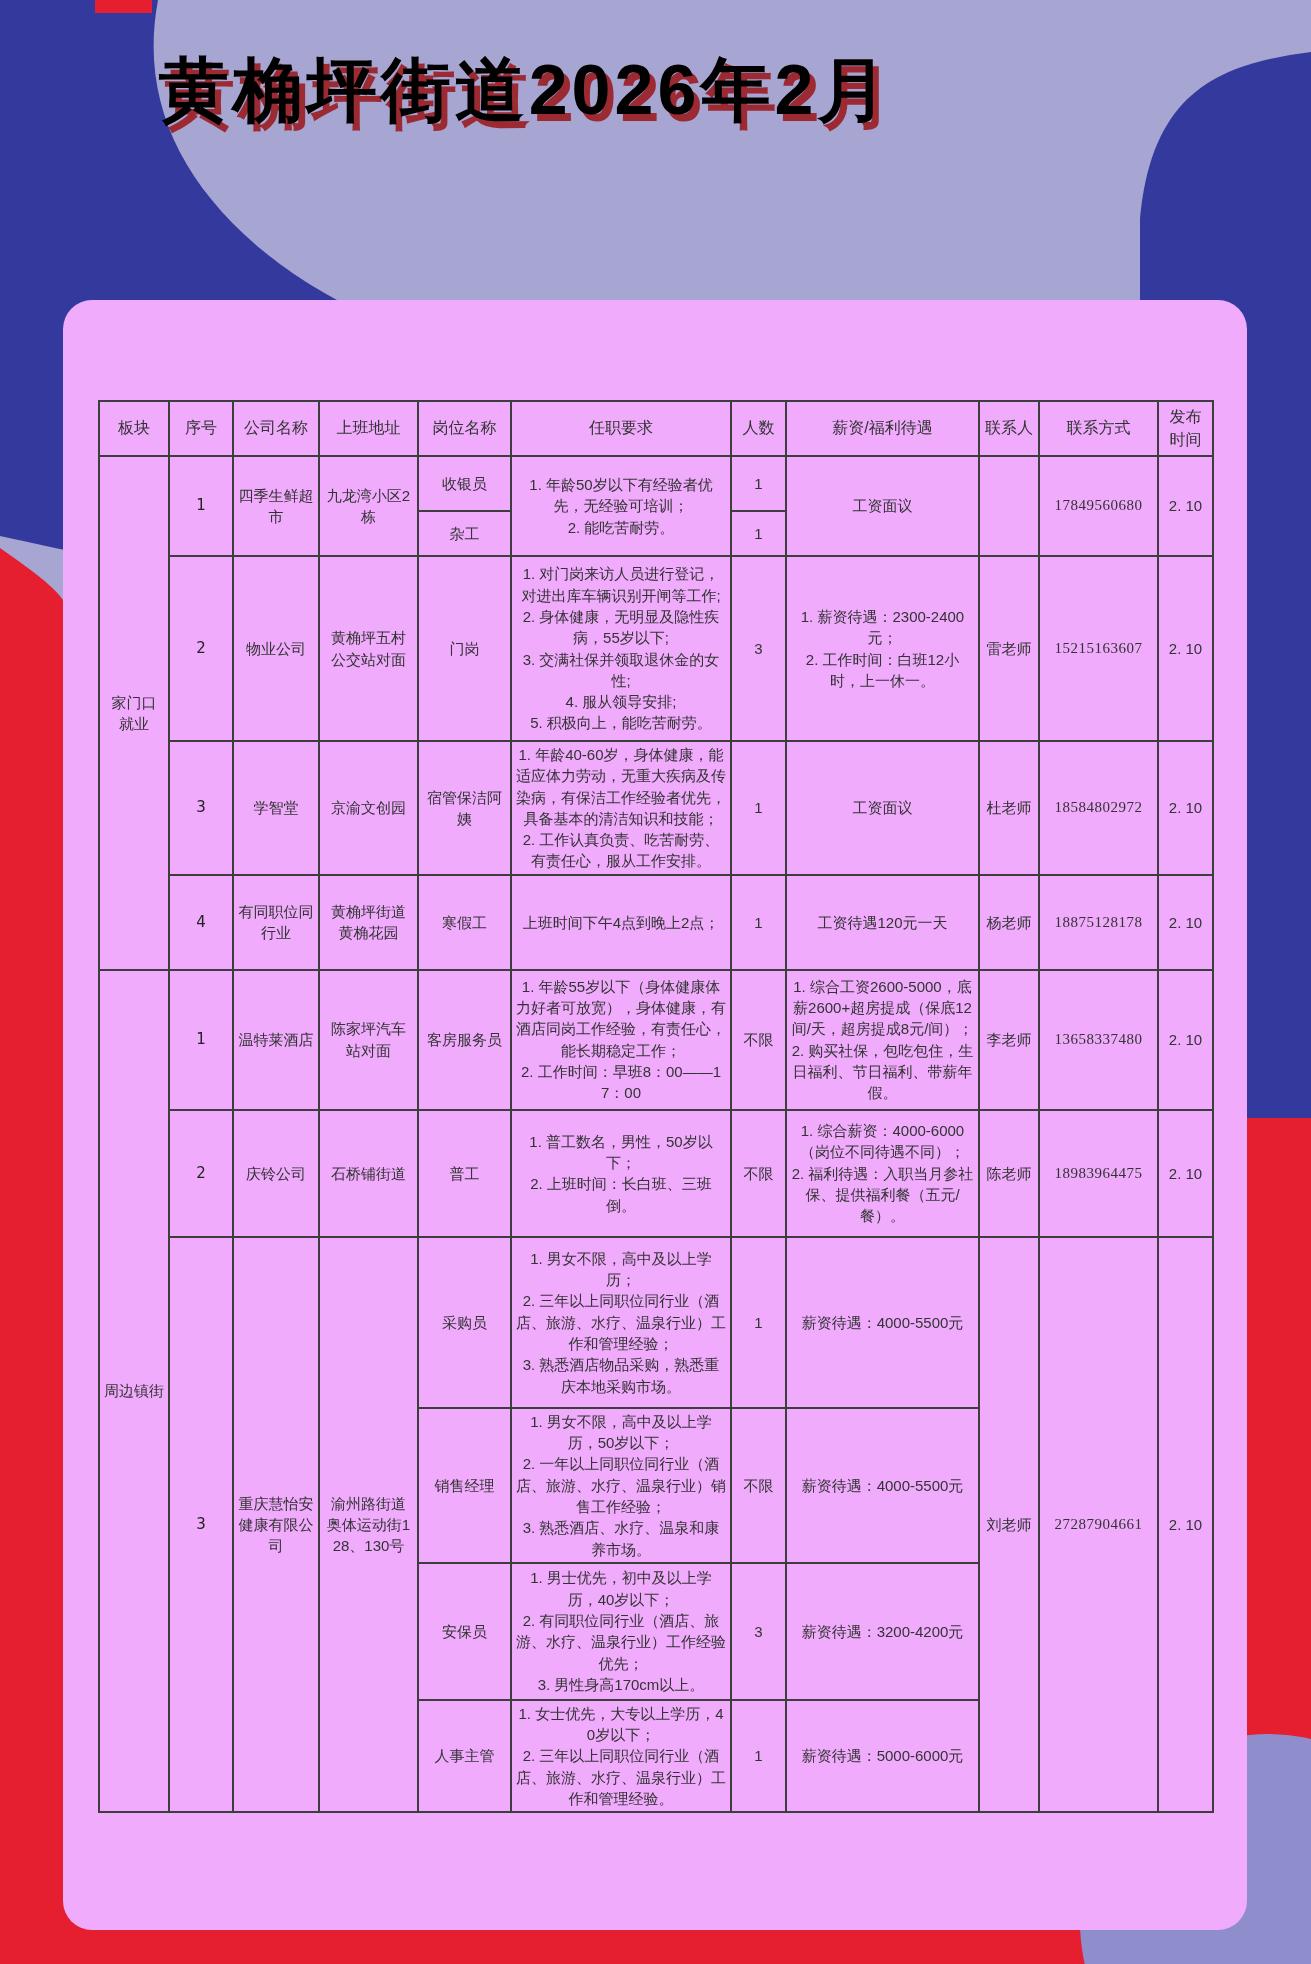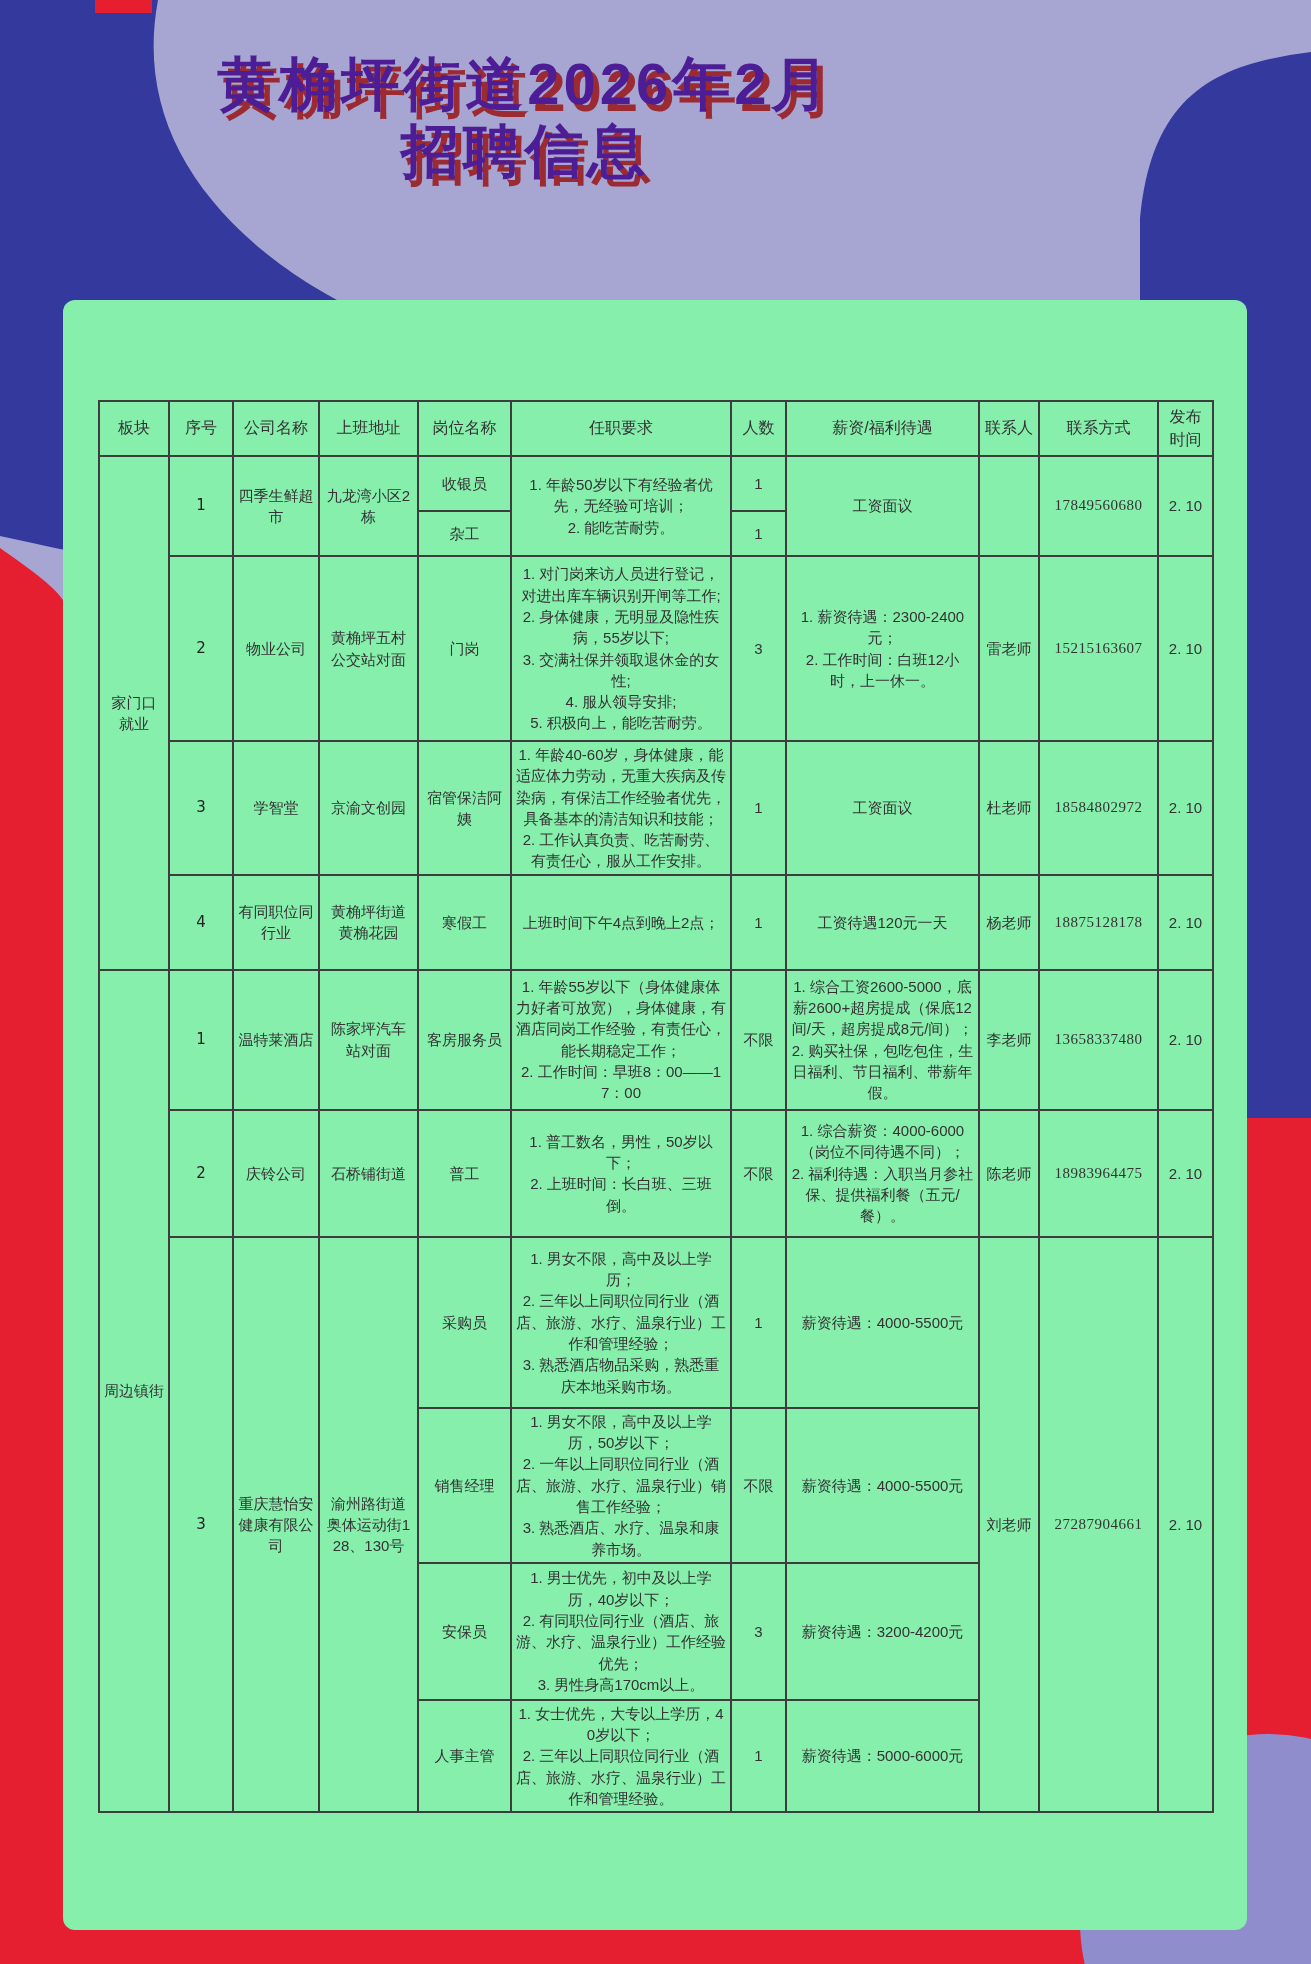--- a/index.html
+++ b/index.html
@@ -4,28 +4,28 @@
 <style>
   html,body{margin:0;padding:0;}
   body{
     width:1311px;height:1964px;position:relative;overflow:hidden;
     background:#a7a5d2;
     font-family:"Liberation Sans","DejaVu Sans",sans-serif;
   }
   .bg{position:absolute;left:0;top:0;width:1311px;height:1964px;}
   .title{
     position:absolute;top:50px;left:0;width:1050px;
-    text-align:center;font-weight:900;font-size:58px;line-height:1.16;
-    color:#4c1d95;letter-spacing:4px;
+    text-align:center;font-weight:900;font-size:70px;line-height:1.16;
+    color:#000000;letter-spacing:4px;
     text-shadow:6px 7px 0 #9b2a32;
     z-index:2;
   }
   .card{
     position:absolute;left:63px;top:300px;width:1184px;height:1630px;
-    background:#86efac;border-radius:12px;z-index:1;
+    background:#f0abfc;border-radius:29px;z-index:1;
   }
   table.jobs{
     position:absolute;left:35px;top:100px;width:1114px;
     border-collapse:collapse;table-layout:fixed;color:#333;
   }
   table.jobs td,table.jobs th{
     border:2px solid #3d3d3d;vertical-align:middle;text-align:center;
     font-weight:400;font-size:15px;line-height:1.42;padding:2px 4px;
     overflow:hidden;word-break:break-all;
   }
@@ -52,21 +52,20 @@
 
   <path d="M0,548 C28,568 52,584 63,600 L63,1964 L0,1964 Z" fill="#e51e30"></path>
 
   <path d="M0,1893 C420,1860 900,1860 1311,1884 L1311,1964 L0,1964 Z" fill="#e51e30"></path>
 
   <circle cx="1268" cy="1922" r="188" fill="#8f8dcb"></circle>
 </svg>
 
 <div class="title">
   <div>黄桷坪街道2026年2月</div>
-  <div>招聘信息</div>
 </div>
 
 <div class="card">
   <table class="jobs">
     <colgroup>
       <col style="width:70px">
         <col style="width:64px">
         <col style="width:86px">
         <col style="width:99px">
       <col style="width:93px">

